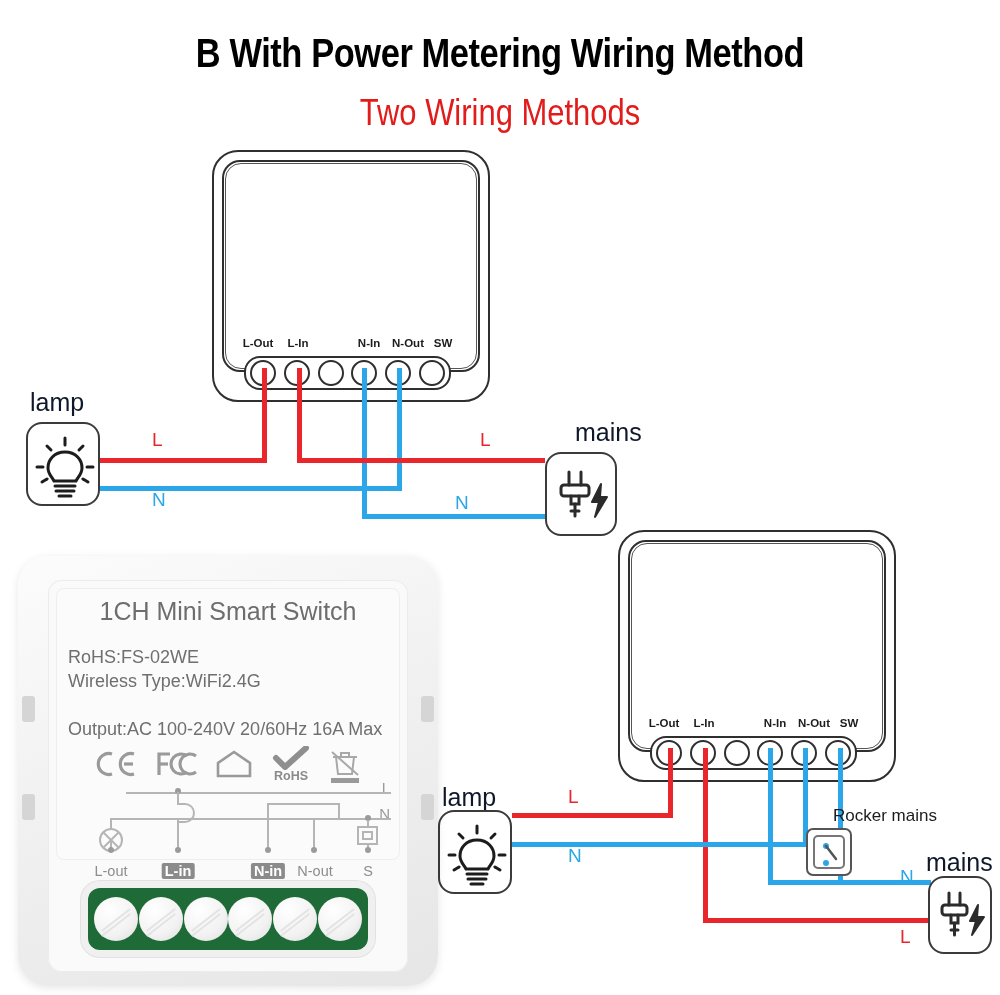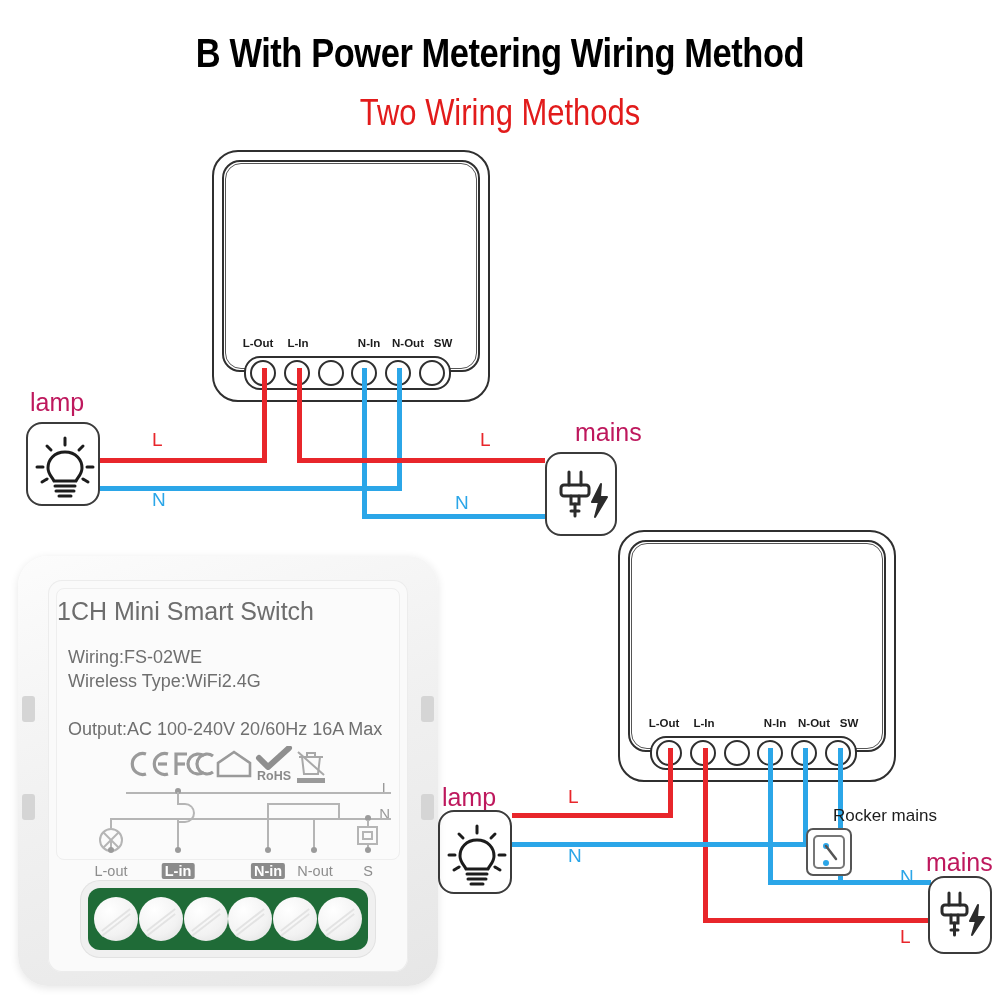--- a/index.html
+++ b/index.html
@@ -60,21 +60,21 @@
   .wire.blue{background:#2ba6e8;}
   .wlabel{position:absolute;font-size:19px;color:#e8262b;}
   .wlabel.blue{color:#2ba6e8;}
 
   
   .icon-box{
     position:absolute;border:2.5px solid #3b3b3b;border-radius:16px;
     box-sizing:border-box;background:#fff;
   }
   .icon-cap{
-    position:absolute;font-size:25px;color:#be185d;white-space:nowrap;
+    position:absolute;font-size:25px;color:#0f172a;white-space:nowrap;
   }
   .rocker-box{
     position:absolute;border:2.5px solid #555;border-radius:7px;
     box-sizing:border-box;background:#fff;
   }
   .rocker-inner{
     position:absolute;left:5px;top:5px;right:5px;bottom:5px;
     border:2px solid #777;border-radius:5px;box-sizing:border-box;background:#fff;
   }
   .rocker-cap{position:absolute;font-size:17px;color:#1c1c1c;white-space:nowrap;}
@@ -89,33 +89,33 @@
   .product-face{
     position:absolute;left:30px;top:24px;right:30px;bottom:14px;
     background:#fafafa;border-radius:14px;
     box-shadow:inset 0 0 0 1px #ececec;
   }
   .p-label{
     position:absolute;left:8px;top:8px;right:8px;height:272px;
     background:#fbfbfb;border:1px solid #eee;border-radius:8px;box-sizing:border-box;
   }
   .p-title{
-    position:absolute;left:0;top:8px;width:100%;text-align:left;
+    position:absolute;left:0;top:8px;width:100%;text-align:center;
     font-size:25px;color:#6d6d6d;white-space:nowrap;
   }
   .p-sub{
     position:absolute;left:0;top:40px;width:100%;text-align:center;
     font-size:13.5px;color:#8a8a8a;white-space:nowrap;
   }
   .p-spec{
     position:absolute;left:11px;font-size:18px;color:#6f6f6f;white-space:nowrap;
   }
   .cert-row{
     position:absolute;left:0;top:152px;width:100%;height:42px;
-    display:flex;justify-content:center;align-items:flex-end;
+    display:flex;justify-content:center;align-items:flex-end;gap:17px;
   }
   .cert{position:relative;color:#9a9a9a;}
 
   
   .schem{position:absolute;left:11px;top:200px;right:11px;height:68px;}
   .sline{position:absolute;background:#b5b5b5;}
   .sdot{position:absolute;width:6px;height:6px;border-radius:50%;background:#9b9b9b;}
   .sterm{
     position:absolute;bottom:-22px;font-size:14.5px;color:#8d8d8d;
     white-space:nowrap;transform:translateX(-50%);
@@ -310,21 +310,21 @@
     <div class="side-tab" style="left:4px;top:140px;"></div>
     <div class="side-tab" style="left:4px;top:238px;"></div>
     <div class="side-tab" style="right:4px;top:140px;"></div>
     <div class="side-tab" style="right:4px;top:238px;"></div>
 
     <div class="product-face">
       <div class="p-label">
 
         <div class="p-title">1CH Mini Smart Switch</div>
 
-        <div class="p-spec" style="top:58px;">Wiring:FS-02WE</div>
+        <div class="p-spec" style="top:58px;">RoHS:FS-02WE</div>
         <div class="p-spec" style="top:82px;">Wireless Type:WiFi2.4G</div>
         <div class="p-spec" style="top:130px;">Output:AC 100-240V 20/60Hz 16A Max</div>
 
         <div class="cert-row">
           <div class="cert">
             <svg viewBox="0 0 44 30" width="44" height="30">
               <g fill="none" stroke="#9a9a9a" stroke-width="3.2">
                 <path d="M18 5 A10.5 10.5 0 1 0 18 25"></path>
                 <path d="M40 5 A10.5 10.5 0 1 0 40 25"></path>
                 <line x1="30" y1="15" x2="39" y2="15"></line>

